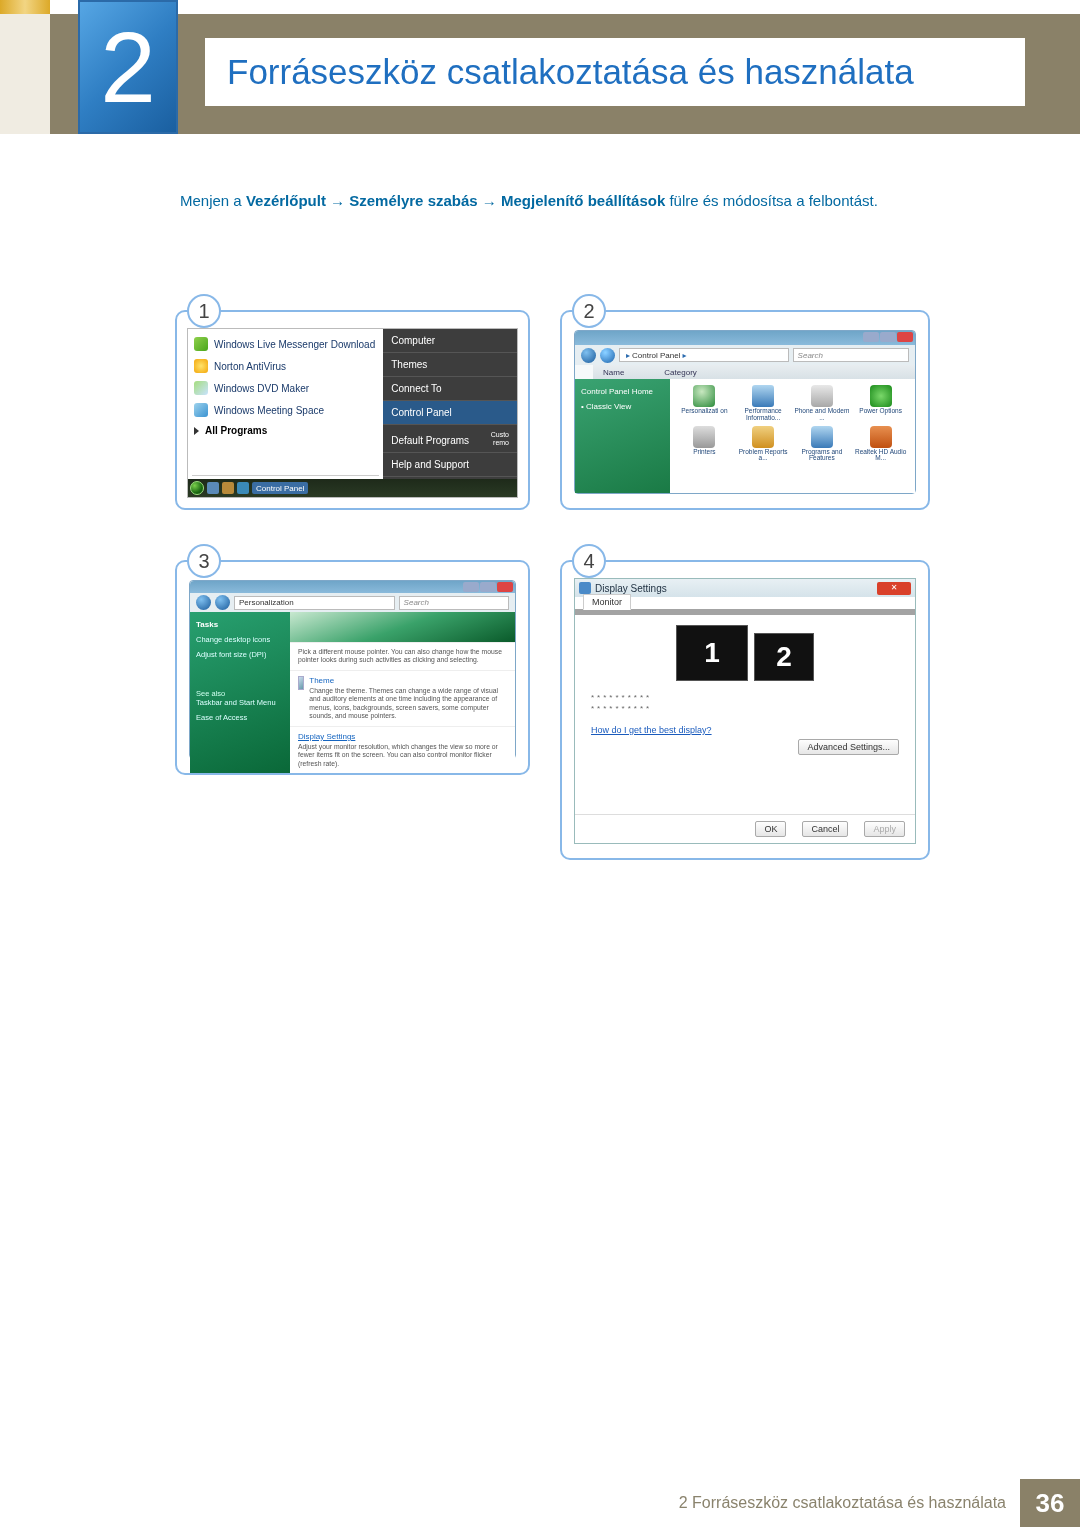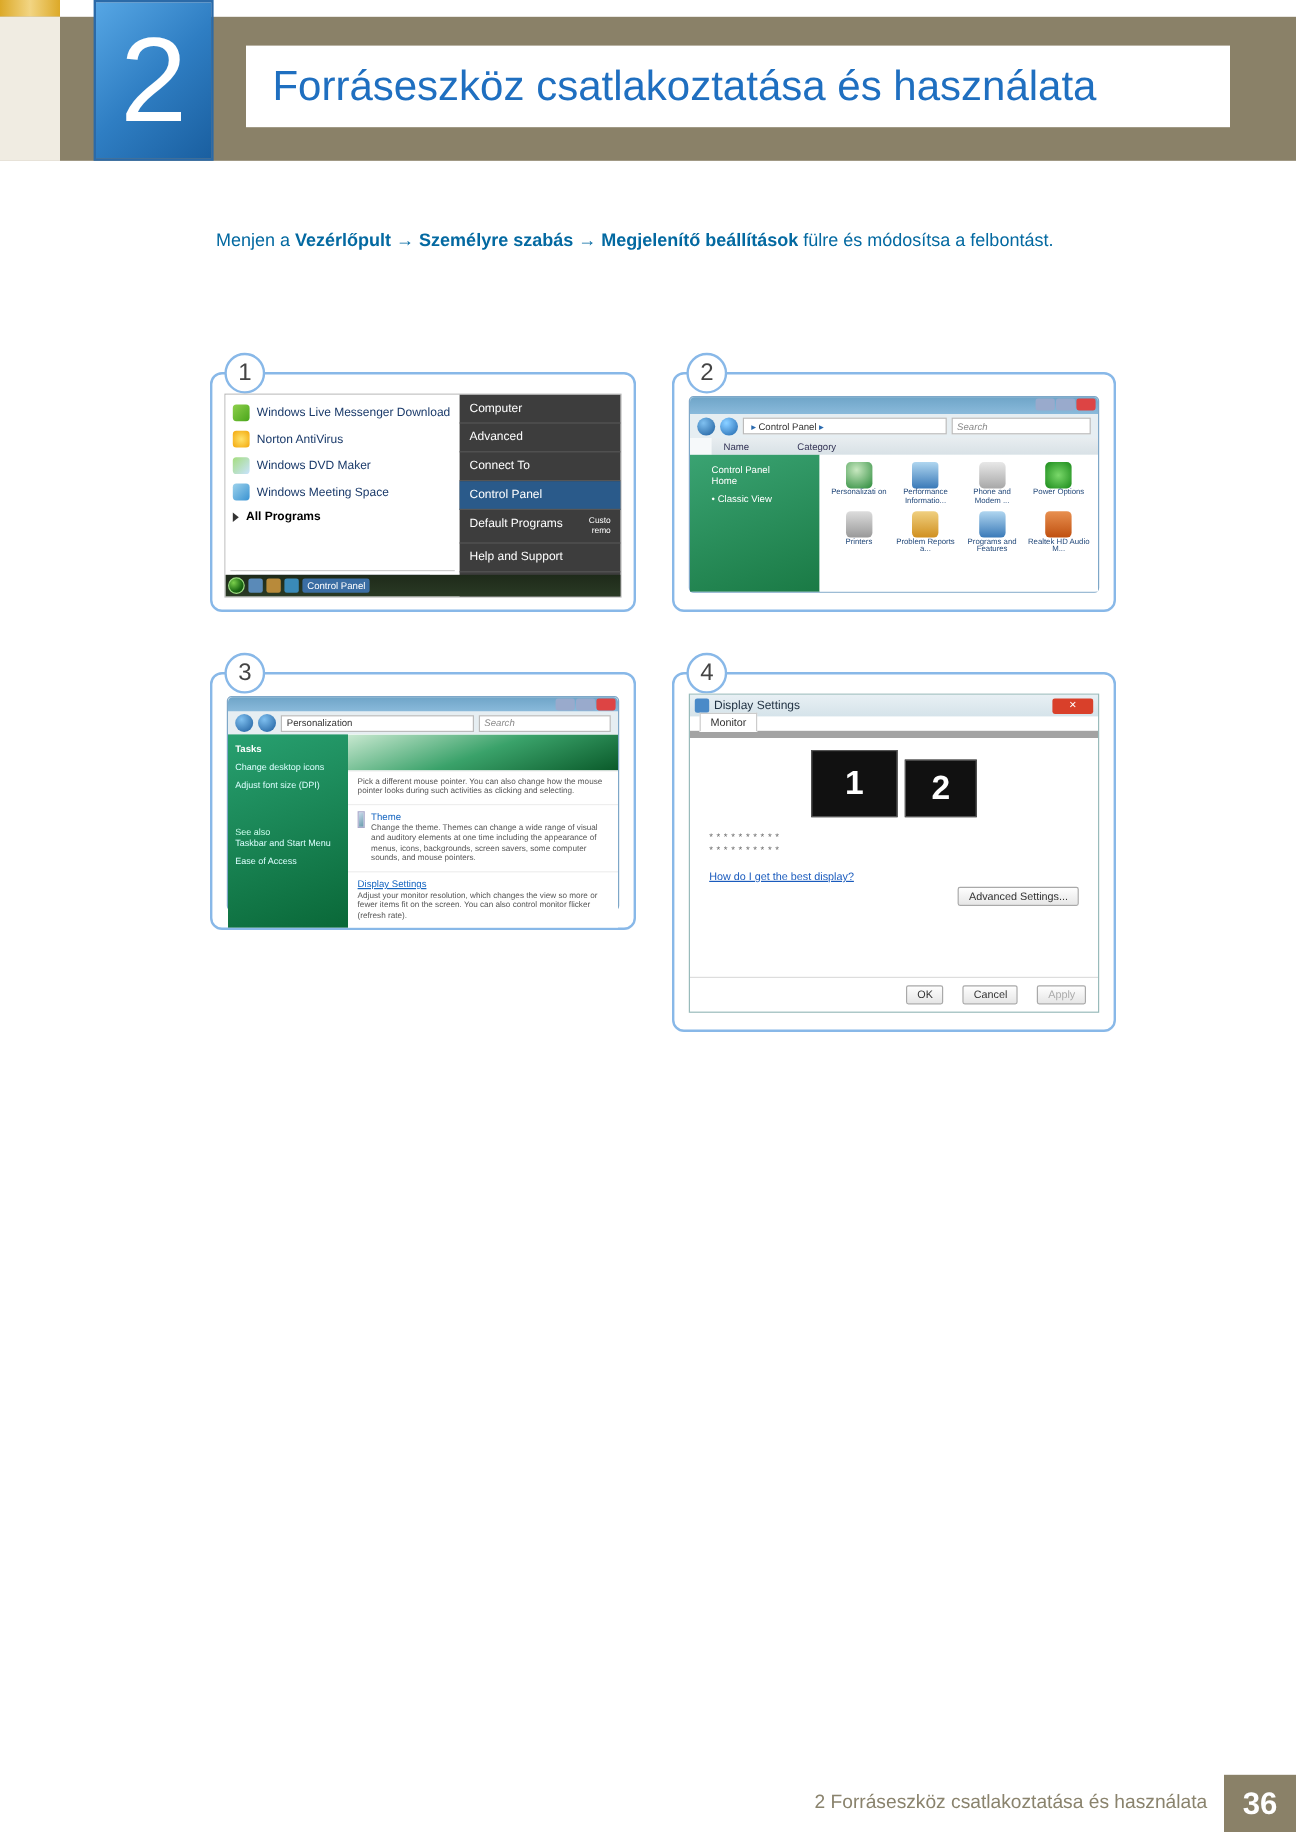--- a/index.html
+++ b/index.html
@@ -189,21 +189,21 @@
   .wb-min{background:#9ac;}
   .wb-max{background:#9ac;}
   .wb-close{background:#d44;}
   .vw-addr { height:20px; display:flex; align-items:center; gap:4px; padding:2px 6px; background:#e6eef2;}
   .nav-ball{width:15px;height:15px;border-radius:50%;background:radial-gradient(circle at 35% 30%,#7fc0f0,#1a5a9a);}
   .addr-box{flex:1.2; background:#fff; border:1px solid #bbb; height:14px; display:flex; align-items:center; padding:0 4px; font-size:8px; color:#333;}
   .addr-sep{color:#2a6aae; margin:0 2px;}
   .srch-box{flex:0.8; background:#fff; border:1px solid #bbb; height:14px; display:flex; align-items:center; padding:0 4px; font-size:8px; color:#888; font-style:italic;}
   .vw-toolbar{height:14px; background:linear-gradient(#e8edf0,#d8e1e6); display:flex; align-items:center; padding:0 10px; gap:40px; font-size:8px; color:#335;margin-left:18px;}
   .vw-body { flex:1; display:flex;}
-  .vw-side { width:108px; background:linear-gradient(160deg,#3aa372,#1a7a45); color:#fff; padding:8px 18px; font-size:8px;}
+  .vw-side { width:95px; background:linear-gradient(160deg,#3aa372,#1a7a45); color:#fff; padding:8px 6px; font-size:8px;}
   .vw-side .hd{font-weight:normal; margin-bottom:6px;}
   .vw-side .bullet::before{content:"• "; }
   .vw-main { flex:1; background:#fff; padding:6px;}
   .cp-grid { display:grid; grid-template-columns:repeat(4,1fr); gap:4px 2px;}
   .cp-it { display:flex; flex-direction:column; align-items:center; text-align:center; font-size:6.5px; color:#23497a; line-height:1.05;}
   .cp-ic { width:22px; height:22px; border-radius:4px; margin-bottom:1px;}
   .ci-personal{background:radial-gradient(circle at 40% 30%,#c8e8c0,#2a8a3a);}
   .ci-perf{background:linear-gradient(#b0d6f0,#3a7ab8); border-radius:3px;}
   .ci-phone{background:linear-gradient(#e8e8e8,#a8a8a8);}
   .ci-power{background:radial-gradient(circle,#7ad86a,#1a8a1a);}
@@ -336,24 +336,24 @@
           <div class="p1-tri"></div>
           <span>All Programs</span>
         </div>
         <div class="p1-search">
           <input placeholder="Start Search" style="">
           <div class="p1-mag"></div>
         </div>
       </div>
       <div class="p1-right">
         <div class="p1-r-item">Computer</div>
-        <div class="p1-r-item">Advanced</div>
+        <div class="p1-r-item">Themes</div>
         <div class="p1-r-item">Connect To</div>
         <div class="p1-r-item hl">Control Panel</div>
-        <div class="p1-r-item" style="display:flex;justify-content:space-between;align-items:flex-start;">
+        <div class="p1-r-item" style="display:flex;justify-content:space-between;align-items:flex-end;">
           <span>Default Programs</span>
           <span style="font-size:7px;text-align:right;line-height:1.1;">
             <span>Custo</span><br>
             <span>remo</span>
           </span>
         </div>
         <div class="p1-r-item">Help and Support</div>
       </div>
       <div class="p1-taskbar">
         <div class="orb"></div>

